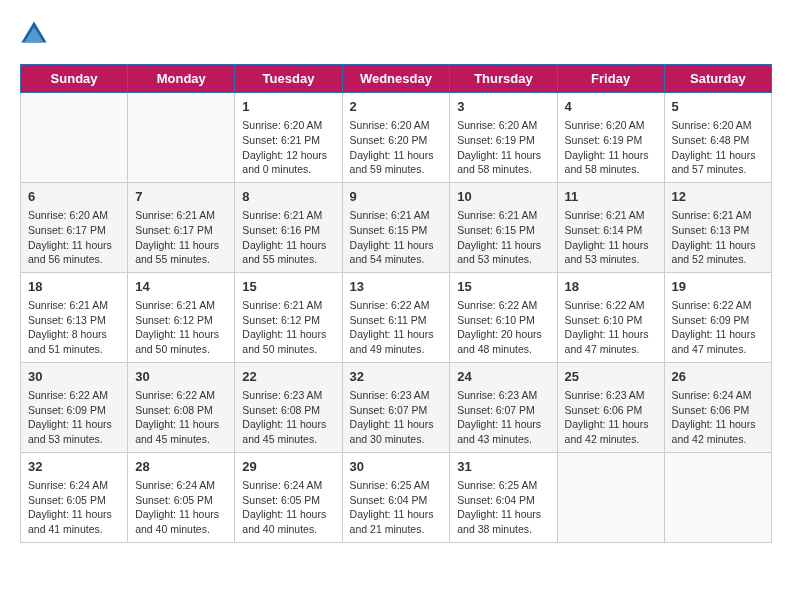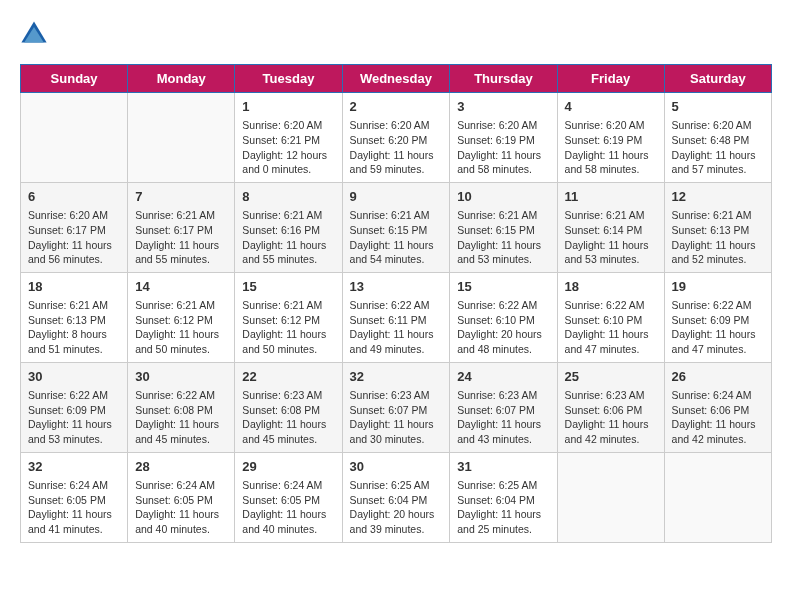--- a/index.html
+++ b/index.html
@@ -300,25 +300,25 @@
         <td>
           <span class="day-number">29</span>
           <div class="day-info">Sunrise: 6:24 AM</div>
           <div class="day-info">Sunset: 6:05 PM</div>
           <div class="day-info">Daylight: 11 hours and 40 minutes.</div>
         </td>
         <td>
           <span class="day-number">30</span>
           <div class="day-info">Sunrise: 6:25 AM</div>
           <div class="day-info">Sunset: 6:04 PM</div>
-          <div class="day-info">Daylight: 20 hours and 39 minutes.</div>
+          <div class="day-info">Daylight: 11 hours and 21 minutes.</div>
         </td>
         <td>
           <span class="day-number">31</span>
           <div class="day-info">Sunrise: 6:25 AM</div>
           <div class="day-info">Sunset: 6:04 PM</div>
-          <div class="day-info">Daylight: 11 hours and 25 minutes.</div>
+          <div class="day-info">Daylight: 11 hours and 38 minutes.</div>
         </td>
         <td class="empty-cell"></td>
         <td class="empty-cell"></td>
       </tr>
     </tbody>
 </table>
 
 </body></html>

